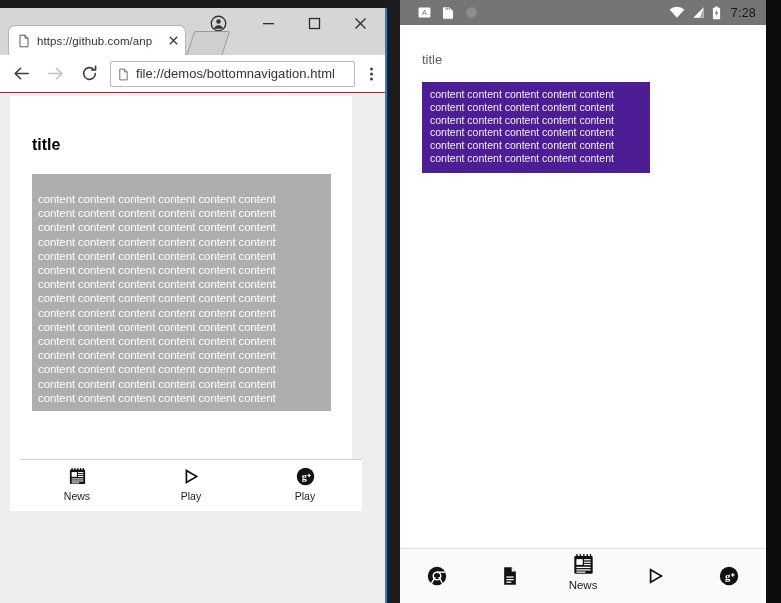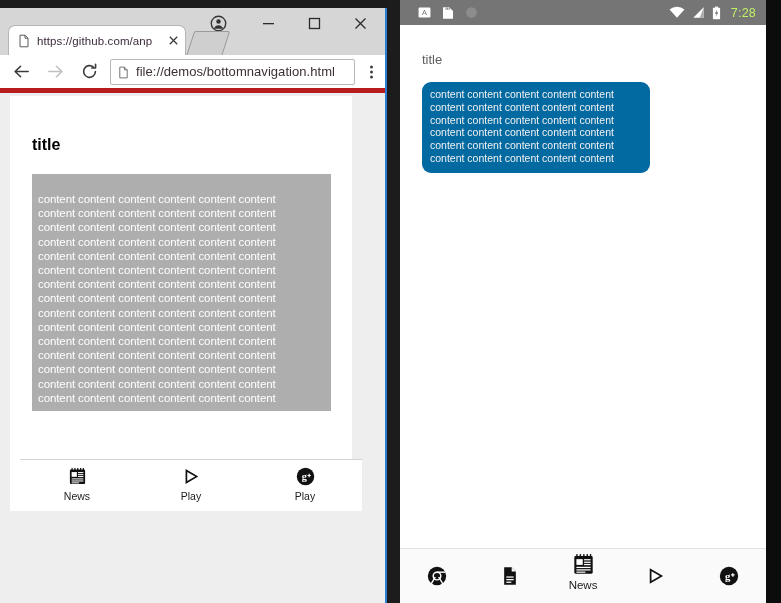--- a/index.html
+++ b/index.html
@@ -60,21 +60,21 @@
   .newtab {
     position: absolute; left: 190px; top: 6px; width: 34px; height: 24px;
     border: 1px solid #9a9a9a;
     background: #cfcfcf;
     transform: skewX(-18deg);
     border-radius: 2px;
   }
 
   .toolbar {
     position: absolute; left: 0; top: 47px; width: 100%; height: 38px;
-    background: #fff; border-bottom: 5px solid #b91c1c;
+    background: #fff; border-bottom: 1px solid #b91c1c;
     display: flex; align-items: center; box-sizing: border-box;
   }
   .tbtn { width: 34px; height: 34px; display: flex; align-items: center; justify-content: center; }
   .tbtn.first { margin-left: 4px; }
   .omnibox {
     flex: 1 1 auto; height: 26px; margin: 0 2px 0 4px;
     border: 1px solid #b9b9b9; border-radius: 2px;
     background: #fff; display: flex; align-items: center;
     padding: 0 6px; box-sizing: border-box;
   }
@@ -129,32 +129,32 @@
     background: #ffffff; overflow: hidden;
   }
   .statusbar {
     position: absolute; left:0; top:0; width: 100%; height: 25px;
     background: #757575; color: #ffffff;
     display: flex; align-items: center; box-sizing: border-box;
     padding: 0 10px 0 18px;
   }
   .sb-left { display: flex; align-items: center; gap: 11px; }
   .sb-right { margin-left: auto; display: flex; align-items: center; gap: 7px; }
-  .sb-time { font-size: 12.5px; color: #bef264; margin-left: 3px; letter-spacing: .2px; }
+  .sb-time { font-size: 12.5px; color: #0f172a; margin-left: 3px; letter-spacing: .2px; }
   .sb-ico { display: flex; align-items: center; justify-content: center; }
 
   .and-title {
     position: absolute; left: 22px; top: 52px;
     font-size: 13px; color: #5e5e5e;
   }
   .and-content {
     position: absolute; left: 22px; top: 82px; width: 228px;
-    background: #0369a1; color: #f1f1f1;
+    background: #4c1d95; color: #f1f1f1;
     padding: 6px 8px 8px 8px; box-sizing: border-box;
-    font-size: 10.5px; line-height: 12.8px; border-radius: 9px;
+    font-size: 10.5px; line-height: 12.8px;
   }
   .and-content div { white-space: nowrap; }
 
   .and-bottomnav {
     position: absolute; left: 0; bottom: 0; width: 100%; height: 55px;
     background: #fafafa; border-top: 1px solid #e2e2e2;
     display: flex; align-items: center;
     box-sizing: border-box;
   }
   .a-navitem {

